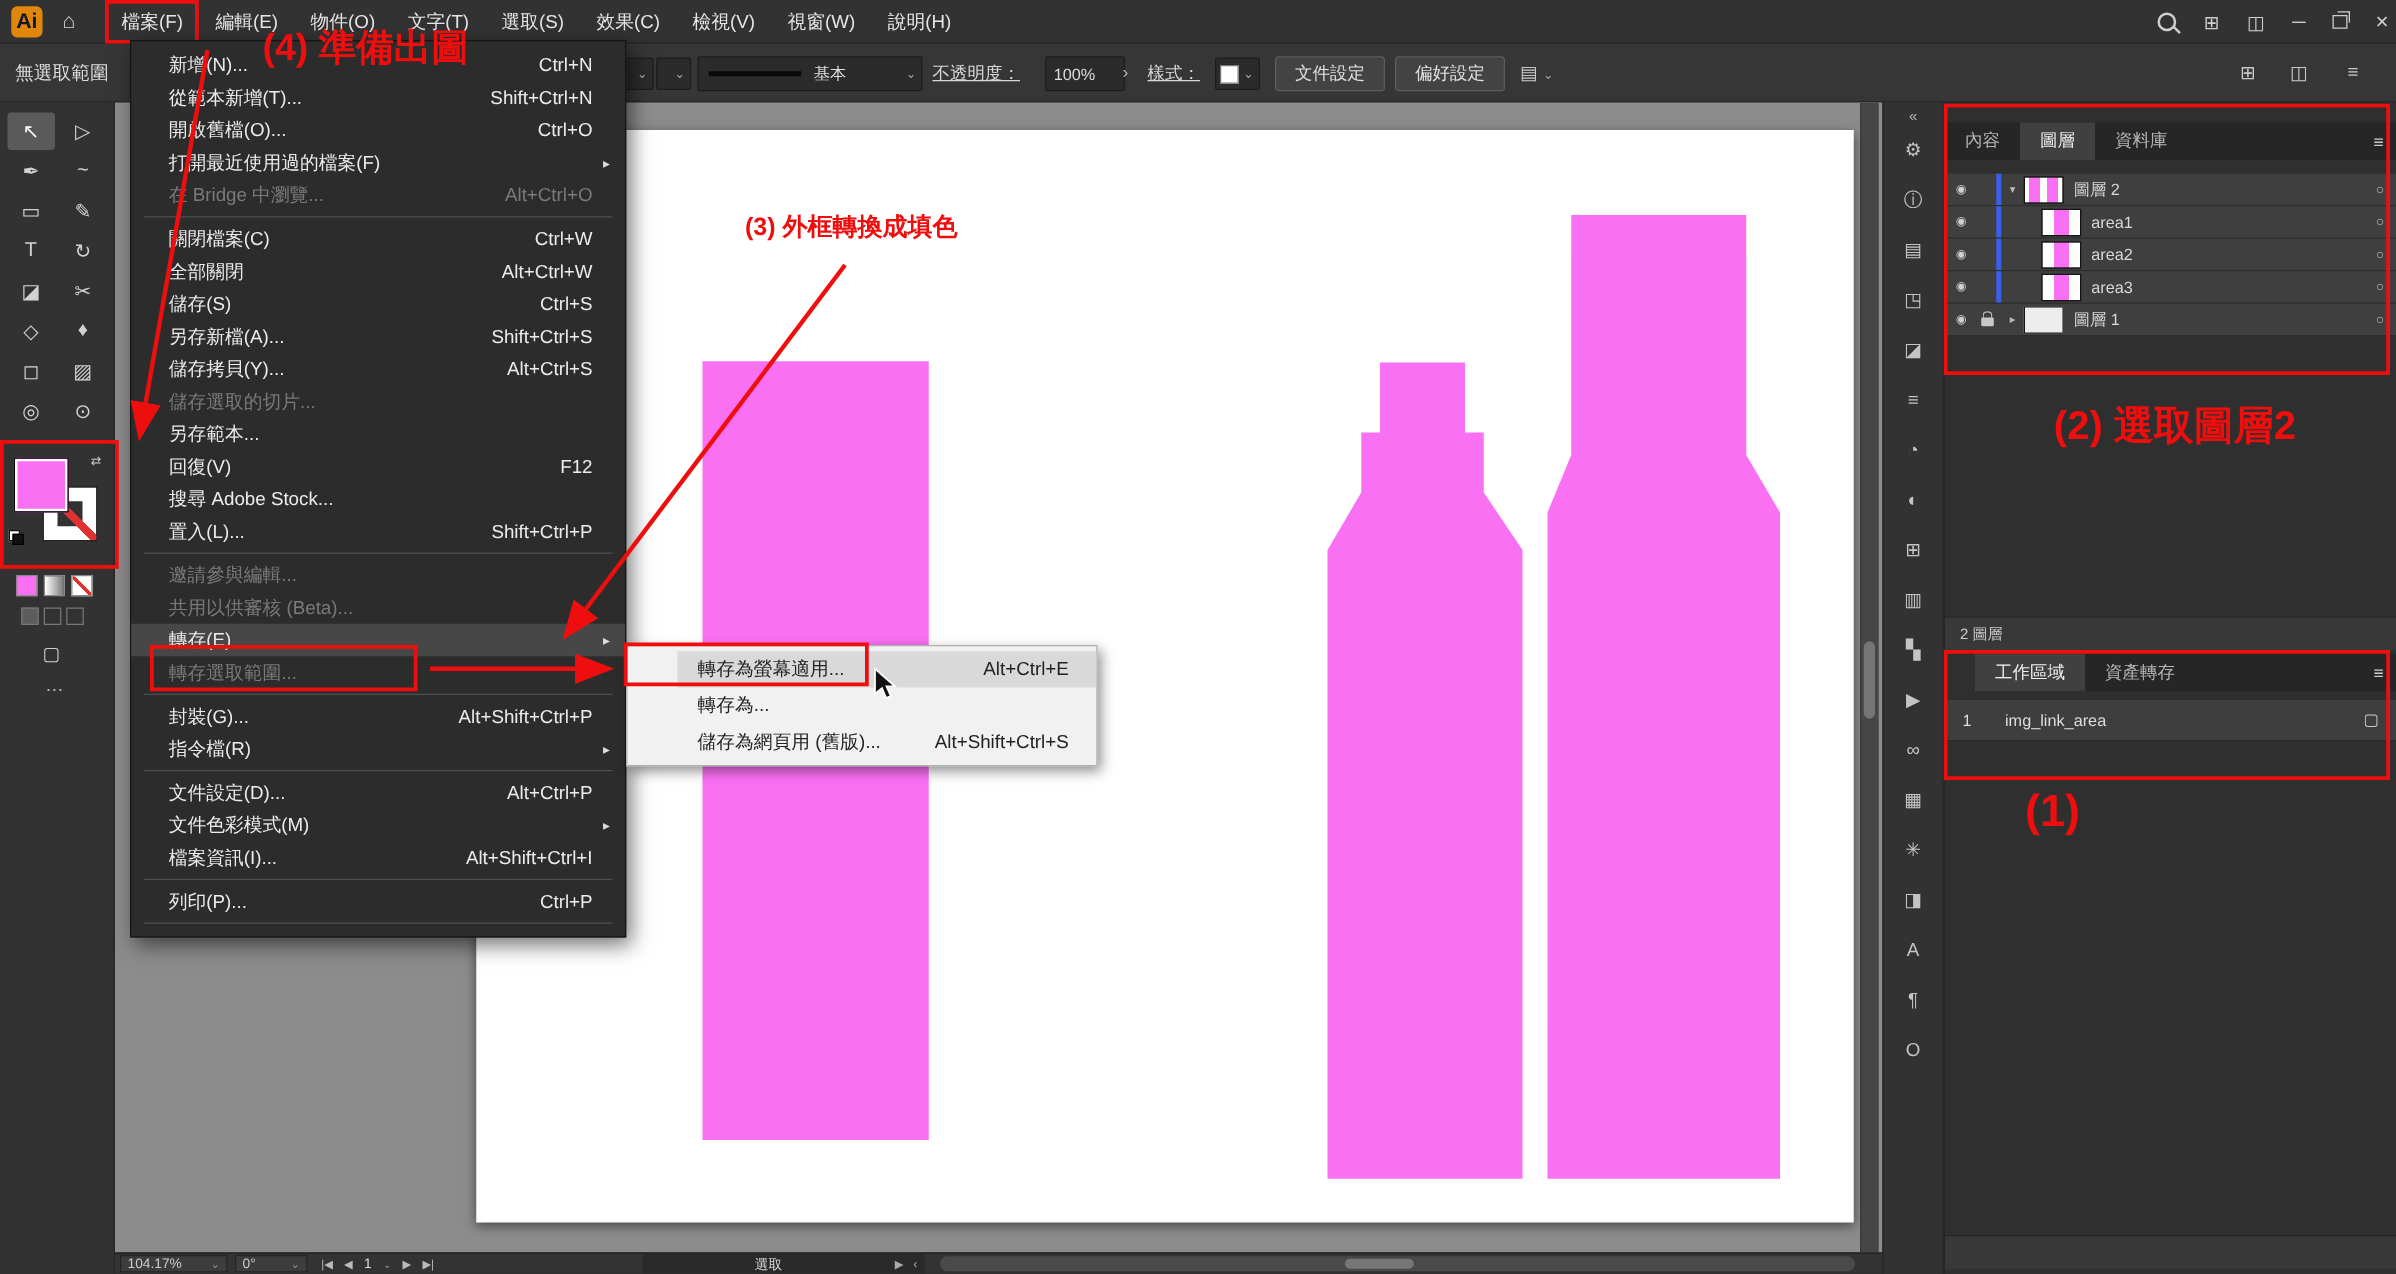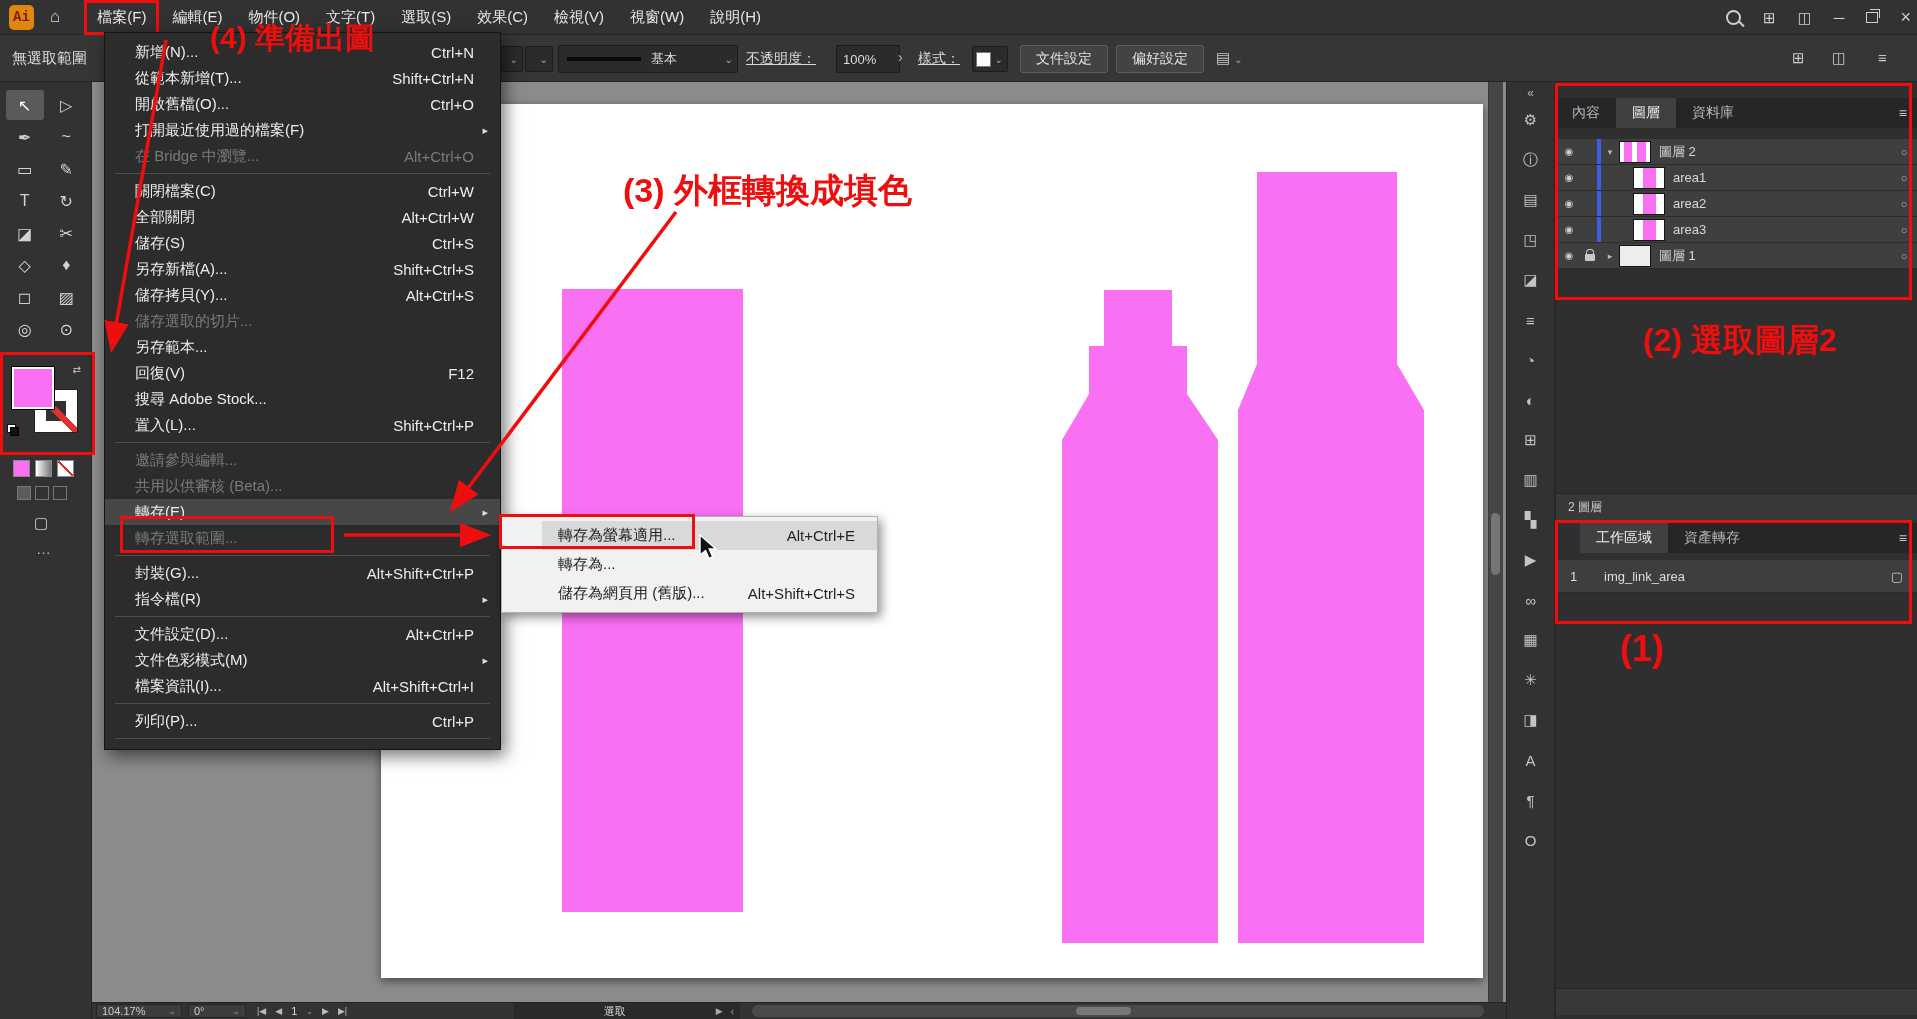--- a/index.html
+++ b/index.html
@@ -1,21 +1,21 @@
 <!DOCTYPE html>
 <html><head>
 <meta charset="utf-8">
 <style>
   html,body{margin:0;padding:0;background:#2f2f2f;width:1917px;height:1019px;overflow:hidden;
     font-family:"Liberation Sans","DejaVu Sans",sans-serif;}
   .app{position:relative;width:1917px;height:1019px;background:#2f2f2f;}
 
   
   .titlebar{position:absolute;left:0;top:0;width:1917px;height:35px;background:#323232;display:flex;align-items:center;border-bottom:1px solid #232323;box-sizing:border-box;}
-  .ai-logo{width:25px;height:25px;margin-left:9px;border-radius:5px;background:#e0860c;color:#7f1d1d;font-weight:bold;font-size:14px;display:flex;align-items:center;justify-content:center;font-family:Liberation Mono, monospace;}
+  .ai-logo{width:25px;height:25px;margin-left:9px;border-radius:5px;background:#e0860c;color:#0f172a;font-weight:bold;font-size:17px;display:flex;align-items:center;justify-content:center;}
   .home{margin-left:16px;color:#d6d6d6;font-size:17px;cursor:default;}
   .menus{display:flex;margin-left:24px;height:35px;}
   .mb{padding:0 13px;height:35px;display:flex;align-items:center;font-size:15px;color:#e6e6e6;cursor:default;}
   .mb.boxed{outline:3px solid #ef0e0e;outline-offset:-3px;}
   .title-right{position:absolute;right:6px;top:0;height:35px;display:flex;align-items:center;gap:22px;}
   .mag{width:11px;height:11px;border:2px solid #cfcfcf;border-radius:50%;position:relative;display:inline-block;}
   .mag::after{content:"";position:absolute;width:7px;height:2px;background:#cfcfcf;transform:rotate(45deg);right:-6px;bottom:-2px;}
   .tb-ic{color:#cfcfcf;font-size:15px;}
   .rest{width:10px;height:9px;border:1.5px solid #cfcfcf;position:relative;display:inline-block;}
   .rest::before{content:"";position:absolute;left:2.5px;top:-4.5px;width:9px;height:8px;border:1.5px solid #cfcfcf;border-left:none;border-bottom:none;}
@@ -642,21 +642,21 @@
       </div>
     </div>
 
   <div class="rbox" style="left:0;top:352px;width:95px;height:103px;"></div>
   <div class="rbox" style="left:120px;top:516px;width:214px;height:37px;"></div>
   <div class="rbox" style="left:499px;top:514px;width:196px;height:35px;"></div>
   <div class="rbox" style="left:1555px;top:83px;width:357px;height:217px;"></div>
   <div class="rbox" style="left:1555px;top:520px;width:357px;height:104px;"></div>
 
   <div class="rtext" style="left:210px;top:18px;font-size:30px;">(4) 準備出圖</div>
-  <div class="rtext" style="left:623px;top:168px;font-size:34px;text-align:center;">(3) 外框轉換成填色</div>
+  <div class="rtext" style="left:596px;top:168px;font-size:20px;text-align:center;">(3) 外框轉換成填色</div>
   <div class="rtext" style="left:1590px;top:316px;width:300px;font-size:32px;text-align:center;line-height:1.55;">
     <div>(2) 選取圖層2</div>
   </div>
   <div class="rtext" style="left:1620px;top:628px;font-size:36px;">(1)</div>
 
   <svg class="overlay-svg" width="1917" height="1019">
     <defs>
       <marker id="ah" markerWidth="10" markerHeight="9" refX="7.5" refY="3.5" orient="auto">
         <polygon points="0,0 9,3.5 0,7" fill="#ef0e0e"></polygon>
       </marker>

